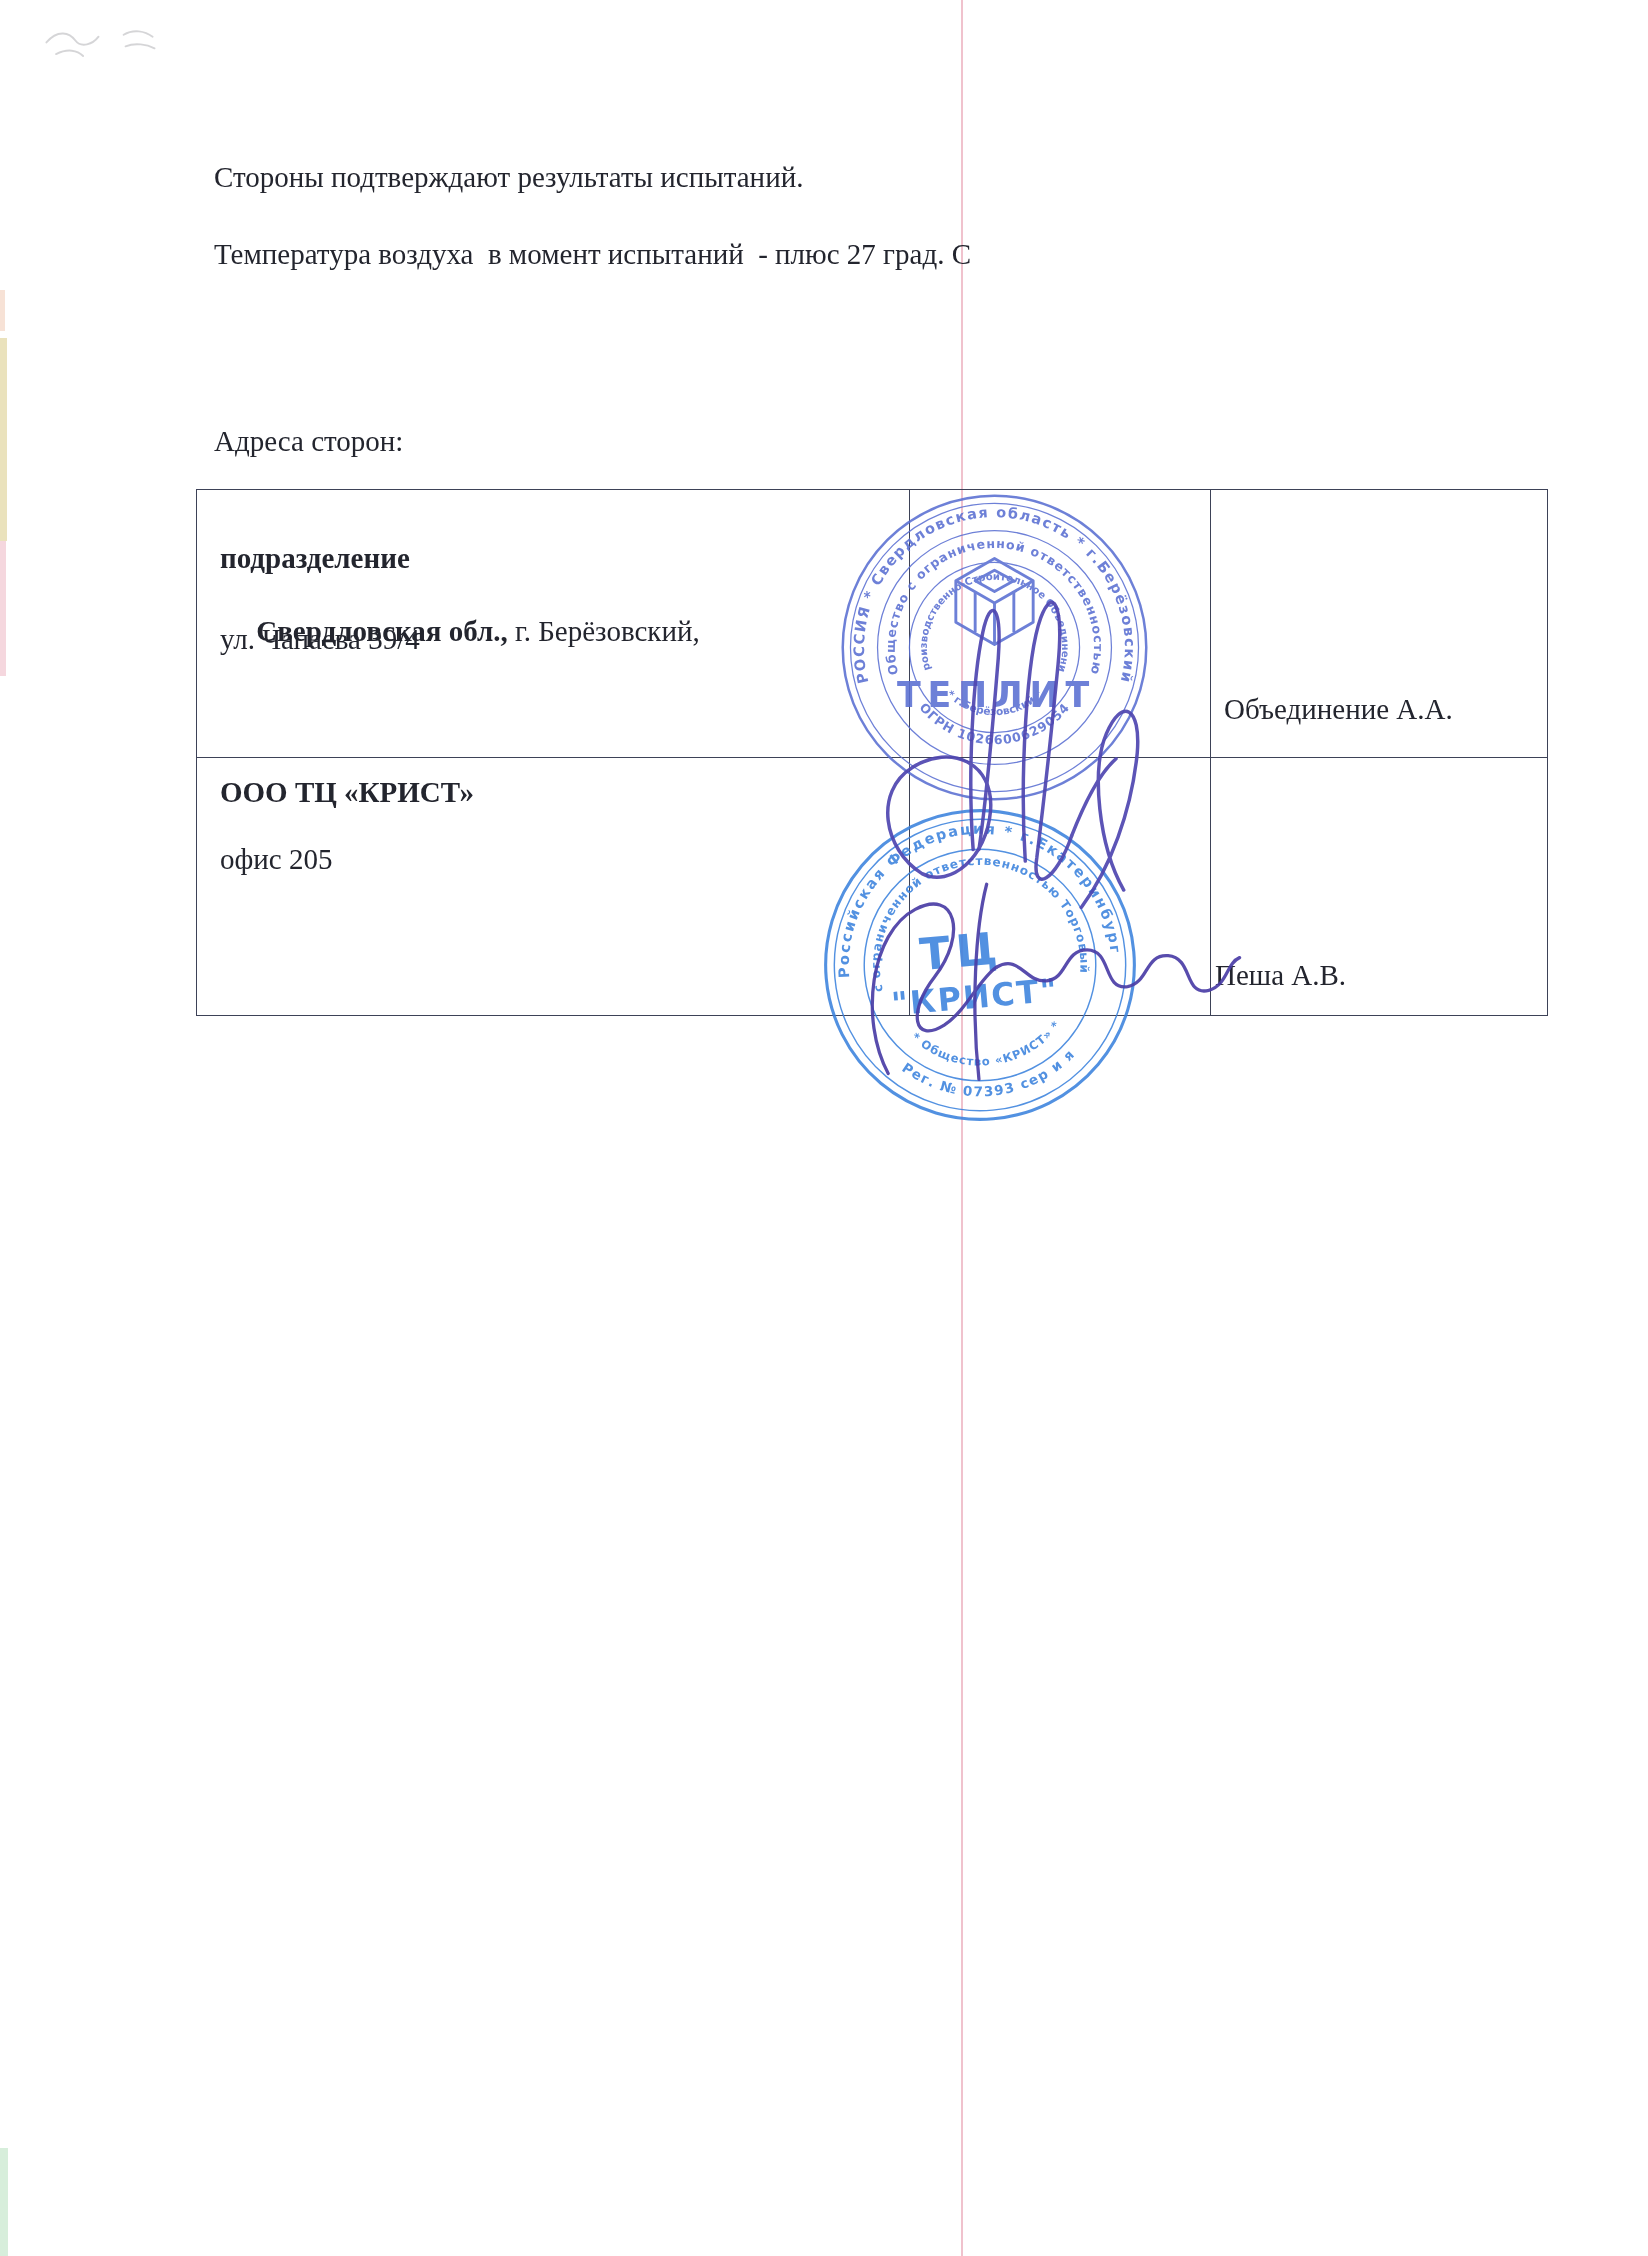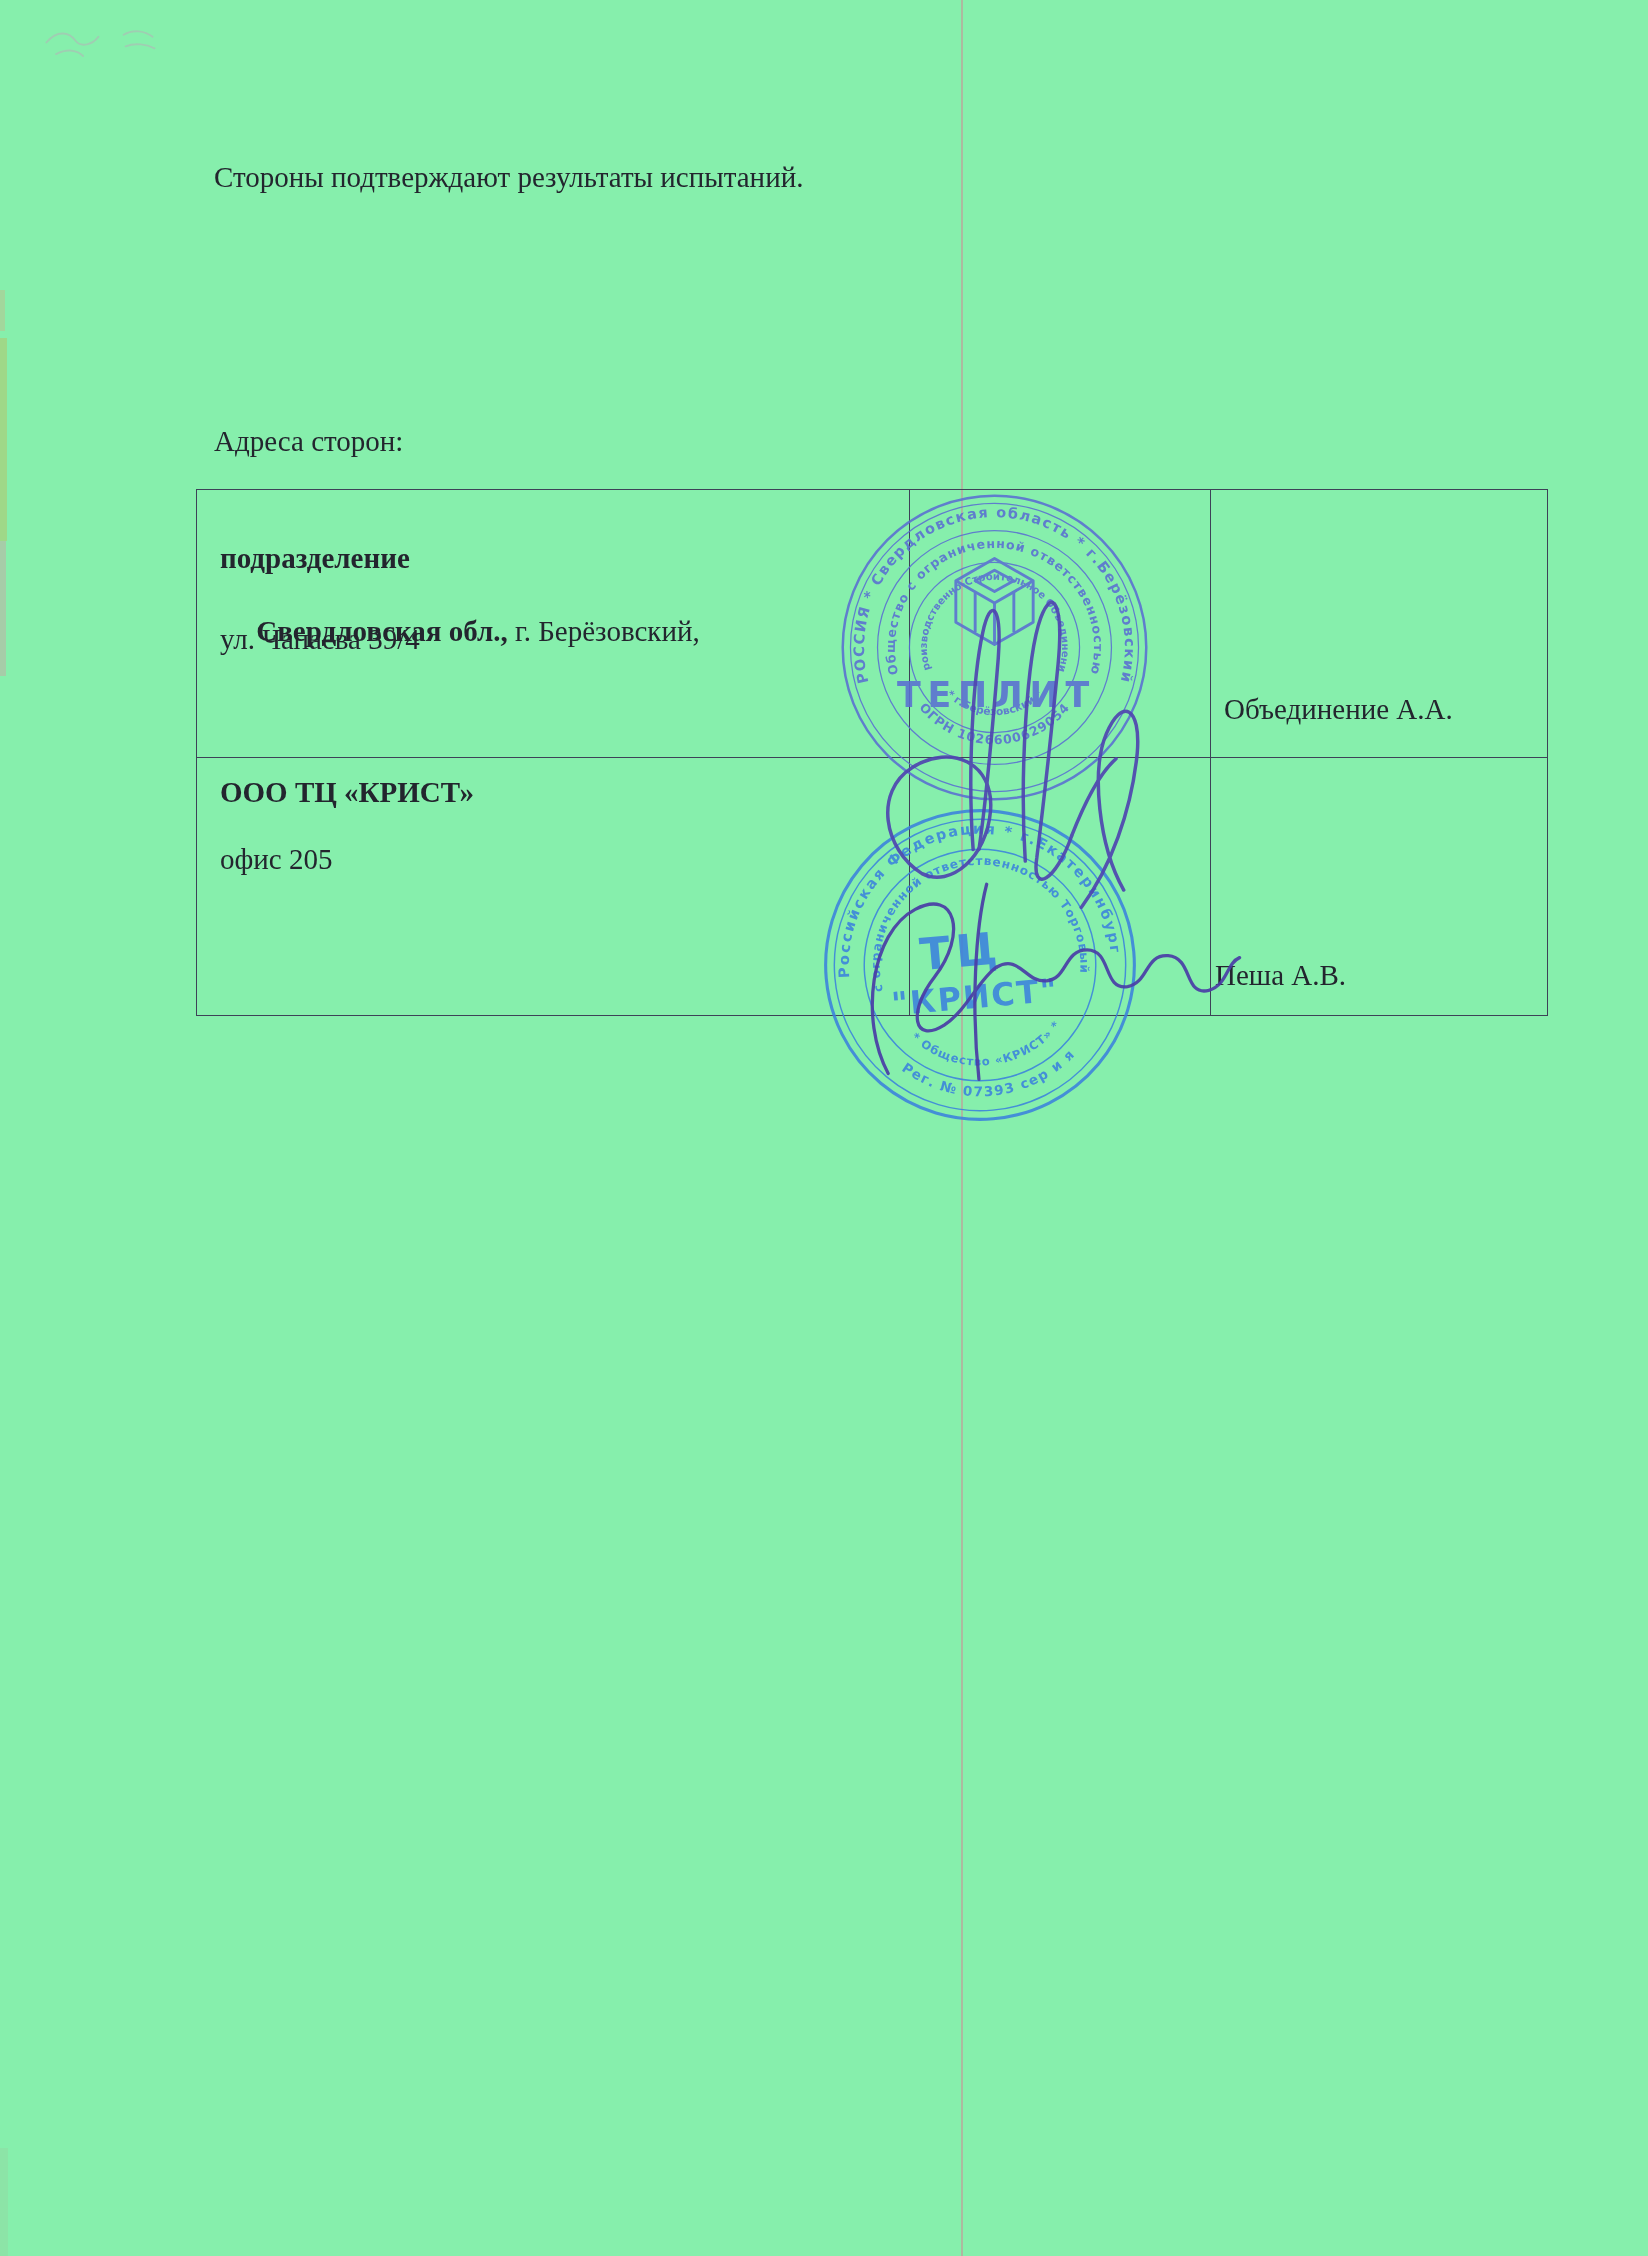--- a/index.html
+++ b/index.html
@@ -6,21 +6,21 @@
     --ink:#23252e;
     --border:#3d4257;
     --teplit:#5a6fd2;
     --krist:#3b82dd;
     --sig:#4a3da6;
     --fold:#dd7890;
   }
   html,body{margin:0;padding:0;background:#e9e9e9;}
   #page{
     position:relative;width:1648px;height:2256px;margin:0 auto;
-    background:#86efac;overflow:hidden;
+    background:#ffffff;overflow:hidden;
     font-family:"Liberation Serif",serif;
   }
   .line{position:absolute;font-size:29px;line-height:33px;color:var(--ink);white-space:pre;}
   .b{font-weight:bold;}
   .addr-table{
     position:absolute;left:196px;top:489px;width:1352px;height:527px;
     border:1.9px solid var(--border);box-sizing:border-box;
     display:grid;grid-template-columns:713px 301px 1fr;grid-template-rows:268px 1fr;
   }
   .cell{border-right:1.9px solid var(--border);border-bottom:1.9px solid var(--border);}
@@ -36,20 +36,21 @@
 <div id="page">
 
   <div class="artifact" style="left:0;top:338px;width:6.8px;height:203px;background:rgba(200,180,80,.38);"></div>
   <div class="artifact" style="left:0;top:541px;width:5.8px;height:135px;background:rgba(225,140,160,.35);"></div>
   <div class="artifact" style="left:0;top:290px;width:4.8px;height:41px;background:rgba(230,160,120,.3);"></div>
   <div class="artifact" style="left:0;top:2148px;width:7.7px;height:108px;background:rgba(150,210,160,.38);"></div>
 
   <div class="artifact" style="left:961px;top:0;width:1.9px;height:2256px;background:var(--fold);opacity:.45;"></div>
 
   <div class="line" style="left:214px;top:161px;">Стороны подтверждают результаты испытаний.</div>
+  <div class="line" style="left:214px;top:238px;">Температура воздуха  в момент испытаний  - плюс 27 град. С</div>
 
   <div class="line" style="left:214px;top:425px;">Адреса сторон:</div>
 
   <div class="addr-table">
     <div class="cell"></div>
     <div class="cell"></div>
     <div class="cell last-col"></div>
     <div class="cell last-row"></div>
     <div class="cell last-row"></div>
     <div class="cell last-col last-row"></div>

